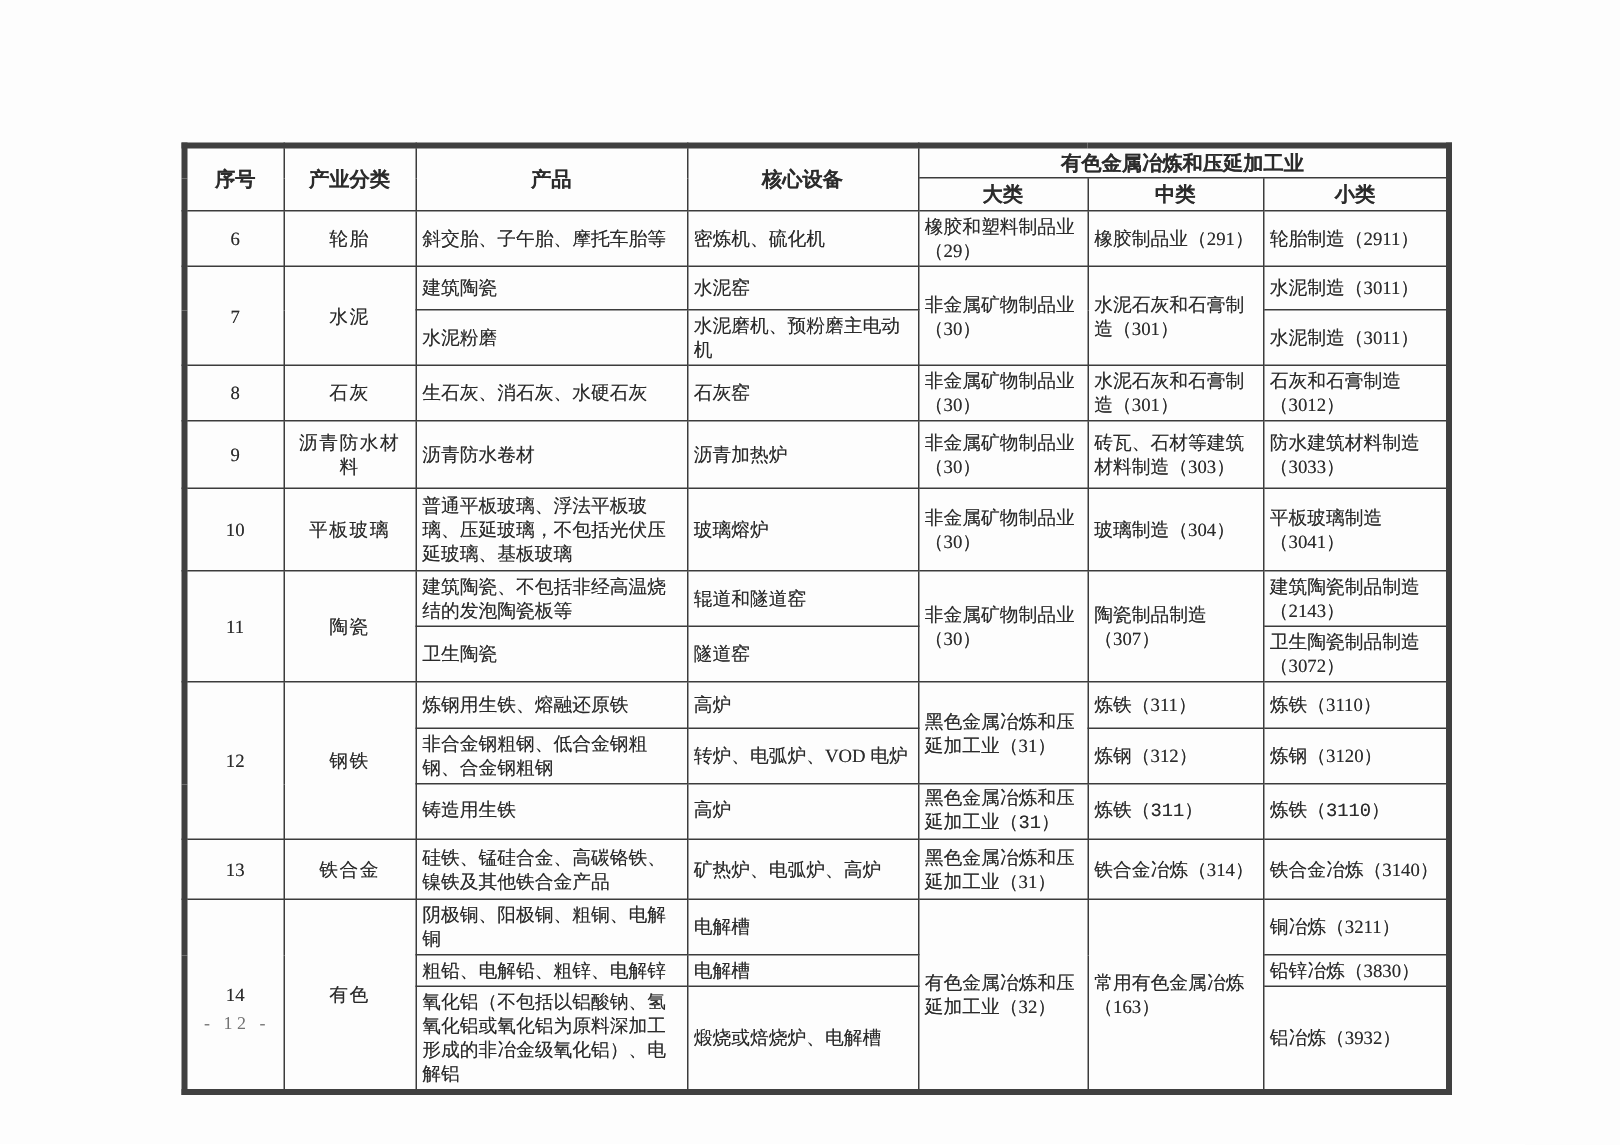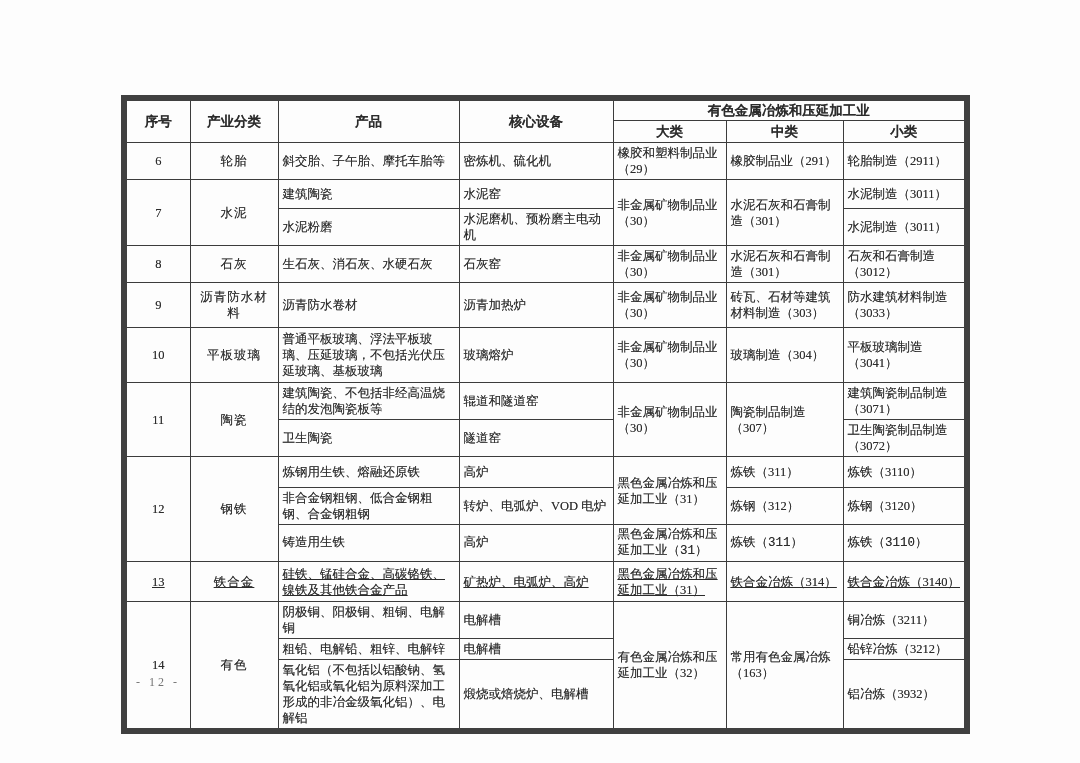--- a/index.html
+++ b/index.html
@@ -31,21 +31,21 @@
   table.main-table td {
     border: 1px solid #3c3c3c;
     padding: 2px 4px;
     font-size: 12.5px;
     line-height: 1.28;
     vertical-align: middle;
     overflow: hidden;
     text-shadow: 0 0 0.4px rgba(40,40,40,0.55);
   }
   table.main-table {
-    border: 6px solid #404040;
+    border: 4px solid #404040;
   }
   table.main-table th {
     font-weight: bold;
     font-size: 13.5px;
     text-align: center;
     padding: 1px 2px;
   }
   td.c-seq, td.c-industry {
     text-align: center;
   }
@@ -150,21 +150,21 @@
         <td class="c-minor">平板玻璃制造（3041）</td>
       </tr>
 
       <tr style="height:33px;">
         <td class="c-seq" rowspan="2">11</td>
         <td class="c-industry" rowspan="2">陶瓷</td>
         <td class="c-product">建筑陶瓷、不包括非经高温烧结的发泡陶瓷板等</td>
         <td class="c-equipment">辊道和隧道窑</td>
         <td class="c-major" rowspan="2">非金属矿物制品业（30）</td>
         <td class="c-medium" rowspan="2">陶瓷制品制造（307）</td>
-        <td class="c-minor">建筑陶瓷制品制造（3071）</td>
+        <td class="c-minor">建筑陶瓷制品制造（2143）</td>
       </tr>
       <tr style="height:30px;">
         <td class="c-product">卫生陶瓷</td>
         <td class="c-equipment">隧道窑</td>
         <td class="c-minor">卫生陶瓷制品制造（3072）</td>
       </tr>
 
       <tr style="height:31px;">
         <td class="c-seq" rowspan="3">12</td>
         <td class="c-industry" rowspan="3">钢铁</td>
@@ -181,21 +181,21 @@
         <td class="c-minor">炼钢（3120）</td>
       </tr>
       <tr style="height:31px;font-family:Liberation Mono, monospace;">
         <td class="c-product">铸造用生铁</td>
         <td class="c-equipment">高炉</td>
         <td class="c-major">黑色金属冶炼和压延加工业（31）</td>
         <td class="c-medium">炼铁（311）</td>
         <td class="c-minor">炼铁（3110）</td>
       </tr>
 
-      <tr style="height:40px;text-decoration:underline;">
+      <tr style="height:40px;">
         <td class="c-seq">13</td>
         <td class="c-industry">铁合金</td>
         <td class="c-product">硅铁、锰硅合金、高碳铬铁、镍铁及其他铁合金产品</td>
         <td class="c-equipment">矿热炉、电弧炉、高炉</td>
         <td class="c-major">黑色金属冶炼和压延加工业（31）</td>
         <td class="c-medium">铁合金冶炼（314）</td>
         <td class="c-minor">铁合金冶炼（3140）</td>
       </tr>
 
       <tr style="height:20px;">
@@ -203,21 +203,21 @@
         <td class="c-industry" rowspan="3">有色</td>
         <td class="c-product">阴极铜、阳极铜、粗铜、电解铜</td>
         <td class="c-equipment">电解槽</td>
         <td class="c-major" rowspan="3">有色金属冶炼和压延加工业（32）</td>
         <td class="c-medium" rowspan="3">常用有色金属冶炼（163）</td>
         <td class="c-minor">铜冶炼（3211）</td>
       </tr>
       <tr style="height:18px;margin-left:20px;">
         <td class="c-product">粗铅、电解铅、粗锌、电解锌</td>
         <td class="c-equipment">电解槽</td>
-        <td class="c-minor">铅锌冶炼（3212）</td>
+        <td class="c-minor">铅锌冶炼（3830）</td>
       </tr>
       <tr style="height:51px;">
         <td class="c-product">氧化铝（不包括以铝酸钠、氢氧化铝或氧化铝为原料深加工形成的非冶金级氧化铝）、电解铝</td>
         <td class="c-equipment">煅烧或焙烧炉、电解槽</td>
         <td class="c-minor">铝冶炼（3932）</td>
       </tr>
     </tbody>
   </table>
 
   <div class="pagenum">- 12 -</div>

